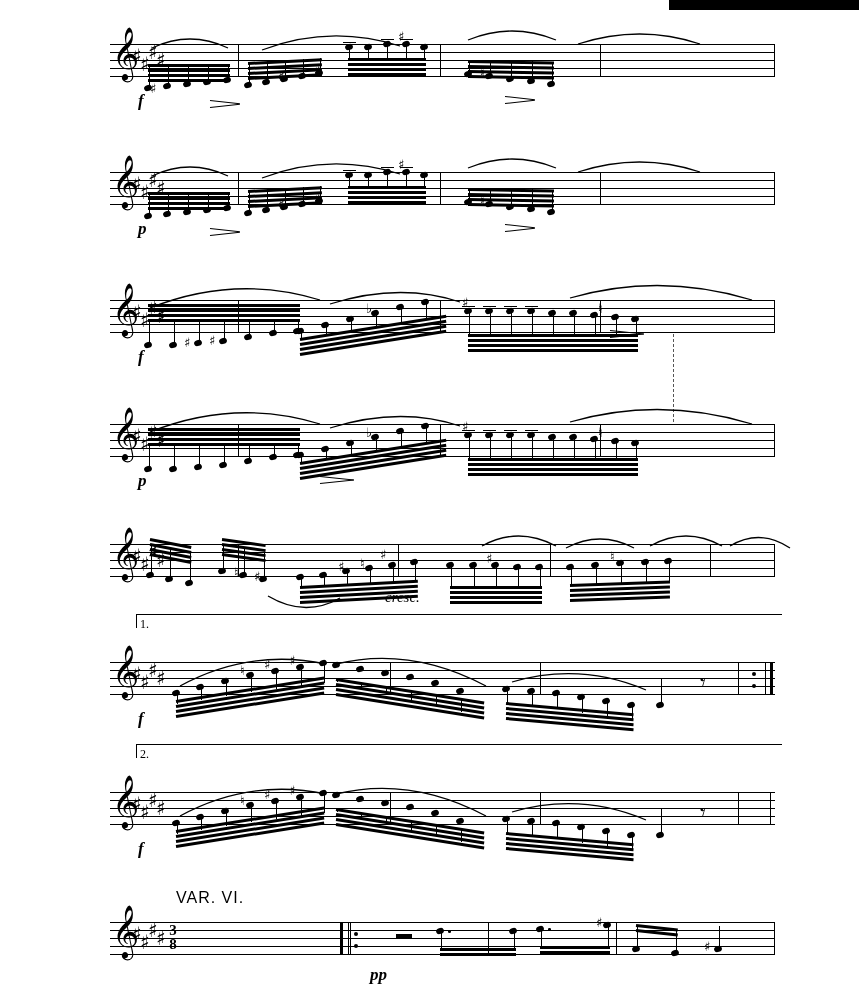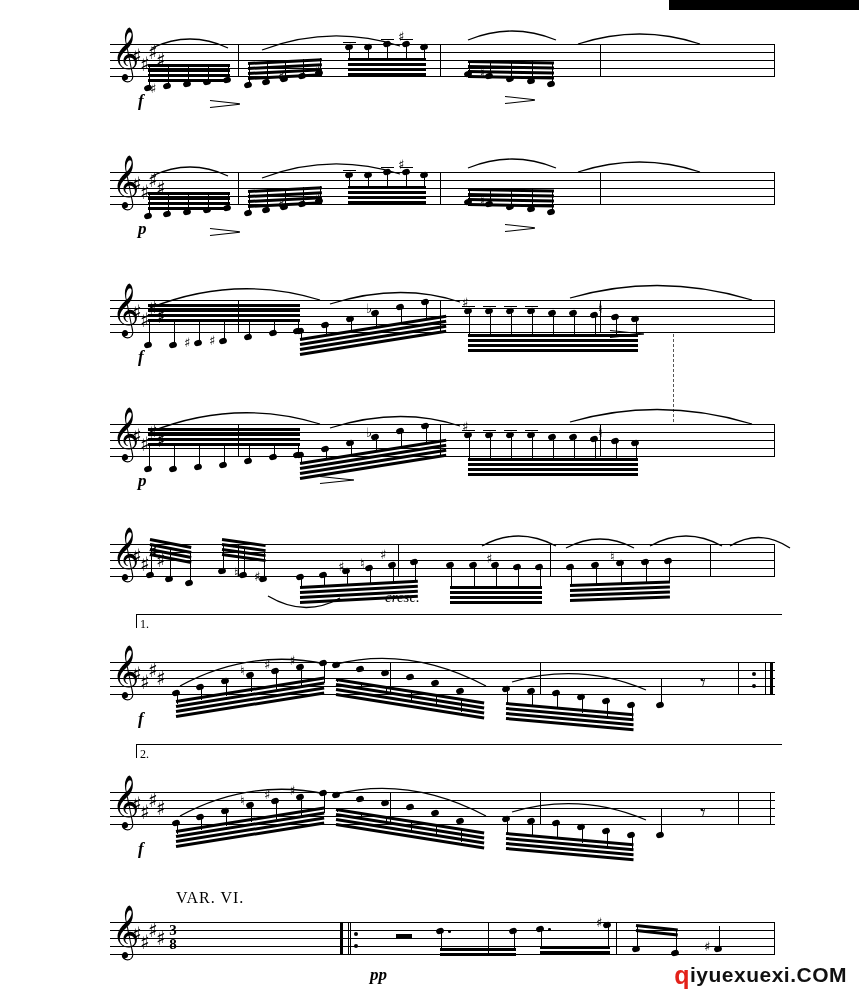--- a/index.html
+++ b/index.html
@@ -95,21 +95,21 @@
   }
   .expr {
     position: absolute;
     font-family: "Liberation Serif", serif;
     font-style: italic;
     font-size: 15px;
     line-height: 15px;
   }
   .varlabel {
     position: absolute;
-    font-family: Liberation Serif, serif;
+    font-family: Liberation Sans, sans-serif;
     font-size: 16px;
     line-height: 16px;
     letter-spacing: 1px;
   }
   .endinglabel {
     position: absolute;
     font-family: "Liberation Serif", serif;
     font-size: 12px;
     line-height: 12px;
   }
@@ -1057,17 +1057,14 @@
       <div class="nh" style="left:35px;top:36px;"></div>
     </div>
 
     <div class="beamgroup" style="left:718px;top:18px;">
       <div class="stem" style="left:1px;top:0px;height:22px;"></div>
       <div class="nh" style="left:-4px;top:20px;"></div>
       <div class="acc" style="left:-14px;top:14px;">♯</div>
     </div>
   </div>
 
-  <div class="watermark">
-    <span class="q">q</span><span>iyuexuexi</span><span class="dom">.COM</span>
-  </div>
 
 </div>
 
 </body></html>

